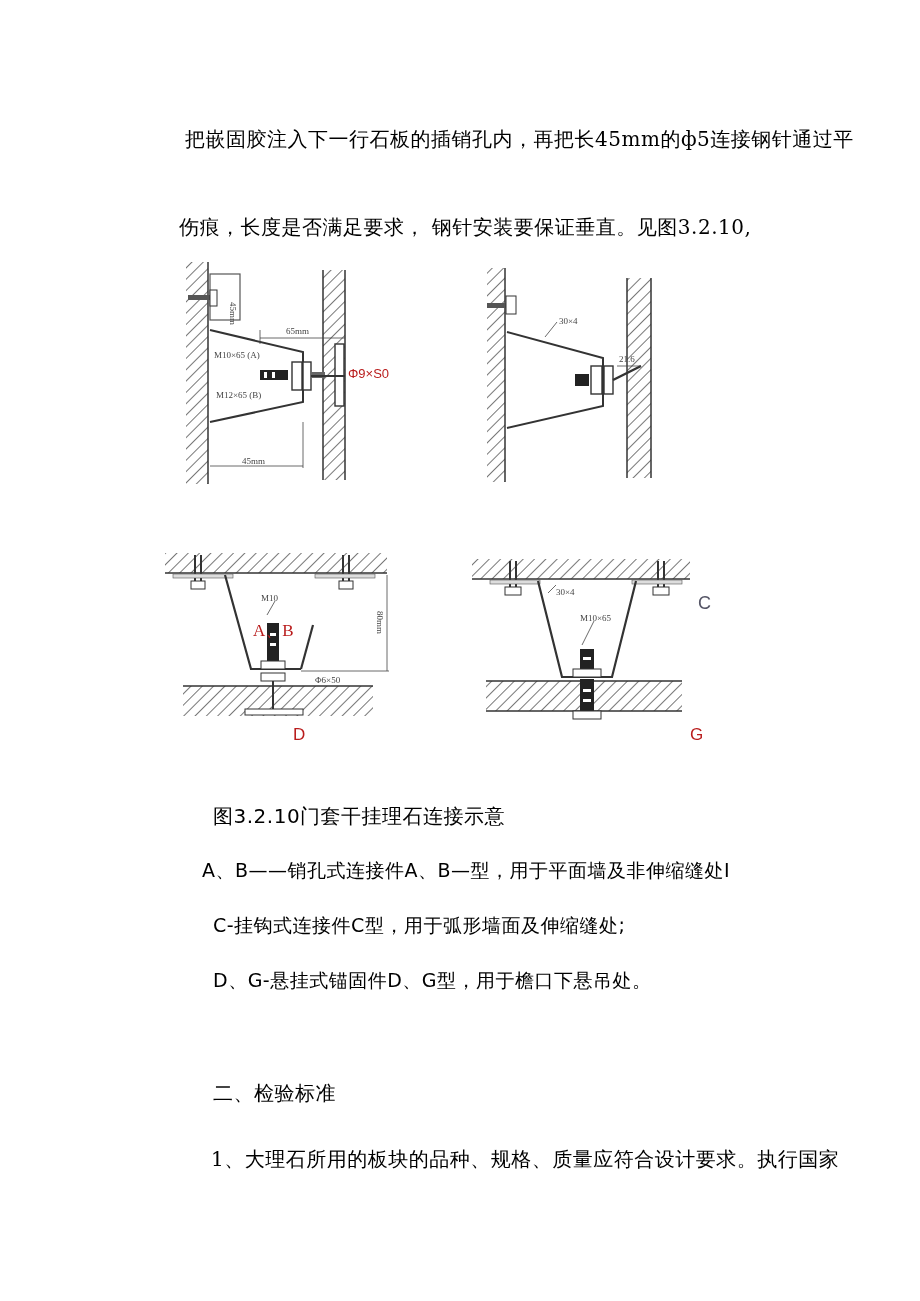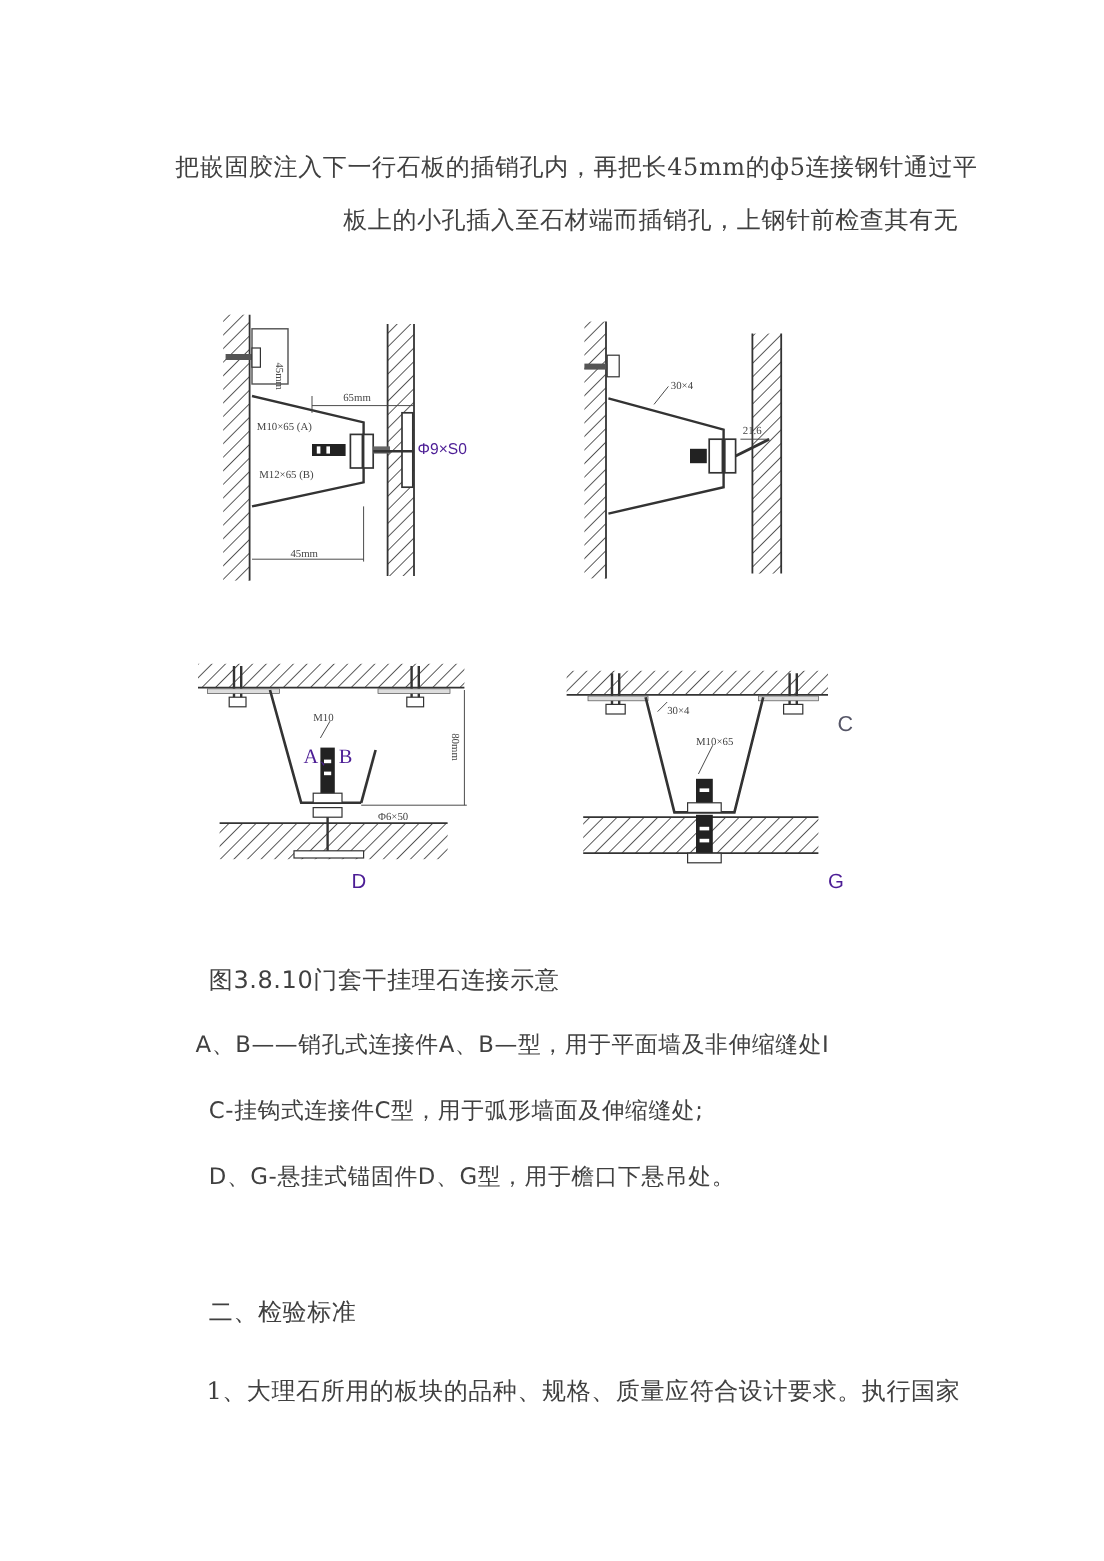--- a/index.html
+++ b/index.html
@@ -1,31 +1,31 @@
 <!DOCTYPE html>
 <html><head>
 <meta charset="utf-8">
 <style>
   html, body { margin: 0; padding: 0; background: #ffffff; }
   body { width: 920px; height: 1301px; position: relative; overflow: hidden; color: #111; }
   .page { position: absolute; left: 0; top: 0; width: 920px; height: 1301px; background: #fff; }
-  .txt { position: absolute; white-space: nowrap; font-family: "DejaVu Serif", "Liberation Serif", serif; font-size: 20px; color: #404040; letter-spacing: 0.5px; }
+  .txt { position: absolute; white-space: nowrap; font-family: "DejaVu Serif", "Liberation Serif", serif; font-size: 20px; color: #000000; letter-spacing: 0.5px; margin-left: 39px; }
   .sans { font-family: "DejaVu Sans", "Liberation Sans", sans-serif; }
   .fig { position: absolute; }
   .fig svg { display: block; }
-  .lbl { position: absolute; font-family: "Liberation Sans", sans-serif; font-size: 17px; color: #4c1d95; }
+  .lbl { position: absolute; font-family: "Liberation Sans", sans-serif; font-size: 17px; color: #b91c1c; }
   .tinylbl { font-family: "Liberation Serif", serif; font-size: 9px; fill: #444; }
 </style>
 </head>
 <body>
 
 <div class="page">
 
   <div class="txt" style="left:146px; top:126px;">把嵌固胶注入下一行石板的插销孔内，再把长45mm的ф5连接钢针通过平</div>
-  <div class="txt" style="left:286px; top:170px;">板上的小孔插入至石材端而插销孔，上钢针前检查其有无</div>
+  <div class="txt" style="left:140px; top:214px;">伤痕，长度是否满足要求，     钢针安装要保证垂直。见图3.2.10,</div>
 
   <div class="fig" style="left:180px; top:262px;">
     <svg width="200" height="222" viewBox="0 0 200 222">
       <defs>
         <pattern id="hatch" width="8" height="8" patternUnits="userSpaceOnUse" patternTransform="rotate(45)">
           <line x1="0" y1="0" x2="0" y2="8" stroke="#555" stroke-width="1.6"></line>
         </pattern>
       </defs>
 
       <rect x="6" y="0" width="22" height="222" fill="url(#hatch)"></rect>
@@ -173,21 +173,21 @@
       <line x1="14" y1="158" x2="210" y2="158" stroke="#333" stroke-width="1.5"></line>
       <rect x="108" y="126" width="14" height="34" fill="#222"></rect>
       <rect x="111" y="136" width="8" height="3" fill="#fff"></rect>
       <rect x="111" y="146" width="8" height="3" fill="#fff"></rect>
       <rect x="101" y="158" width="28" height="8" fill="#fff" stroke="#333"></rect>
     </svg>
     <div class="lbl" style="left:226px; top:40px; font-size:18px; color:#556;">C</div>
     <div class="lbl" style="left:218px; top:172px;">G</div>
   </div>
 
-  <div class="txt sans" style="left:174px; top:803px;">图3.8.10门套干挂理石连接示意</div>
+  <div class="txt sans" style="left:174px; top:803px;">图3.2.10门套干挂理石连接示意</div>
   <div class="txt sans" style="left:163px; top:858px; font-size:19px;">A、B——销孔式连接件A、B—型，用于平面墙及非伸缩缝处I</div>
   <div class="txt sans" style="left:174px; top:968px; font-size:19px;">D、G-悬挂式锚固件D、G型，用于檐口下悬吊处。</div>
   <div class="txt sans" style="left:174px; top:913px; font-size:19px;">C-挂钩式连接件C型，用于弧形墙面及伸缩缝处;</div>
 
   <div class="txt sans" style="left:174px; top:1080px; font-size:20px;">二、检验标准</div>
 
   <div class="txt" style="left:172px; top:1146px;">1、大理石所用的板块的品种、规格、质量应符合设计要求。执行国家</div>
 
 </div>
 

